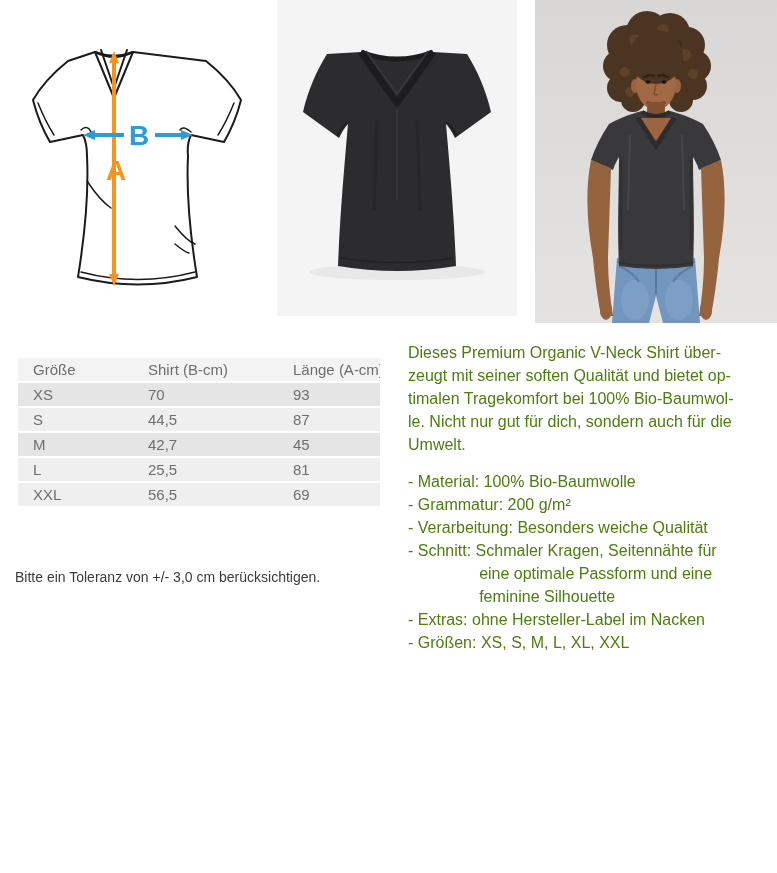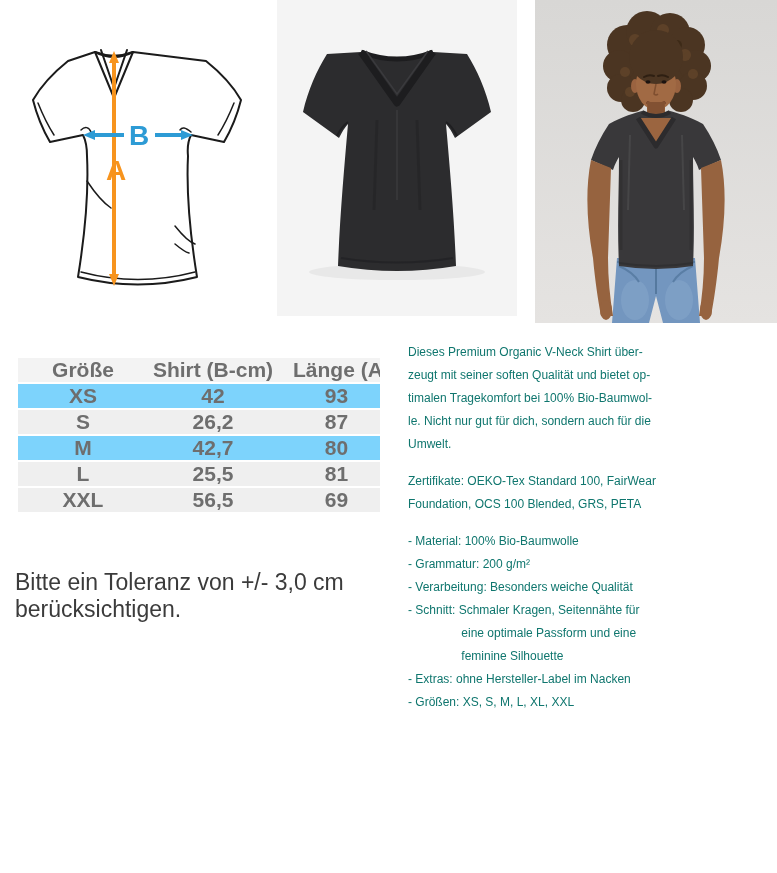--- a/index.html
+++ b/index.html
@@ -7,36 +7,36 @@
     position:relative;width:777px;height:873px;background:#ffffff;overflow:hidden;
     font-family:"Liberation Sans",sans-serif;
   }
   .abs{position:absolute;}
   
   table.size{
     position:absolute;left:18px;top:356px;width:362px;
     table-layout:fixed;border-collapse:separate;border-spacing:0 2px;
   }
   table.size th,table.size td{
-    height:23px;font-size:21px;font-weight:700;color:#6e6e6e;
-    text-align:center;padding:0 0 0 15px;white-space:nowrap;overflow:hidden;
+    height:23px;font-size:15px;font-weight:400;color:#6e6e6e;
+    text-align:left;padding:0 0 0 15px;white-space:nowrap;overflow:hidden;
   }
   table.size col.c1{width:115px;}
   table.size col.c2{width:145px;}
   table.size col.c3{width:102px;}
   table.size thead tr{background:#f3f3f3;}
-  table.size tbody tr.rowA{background:#7dd3fc;}
+  table.size tbody tr.rowA{background:#e5e5e5;}
   table.size tbody tr.rowB{background:#efefef;}
   .tolerance{
     position:absolute;left:15px;top:569px;width:390px;
-    font-size:23px;color:#3b3b3b;
+    font-size:14px;color:#3b3b3b;
   }
   .description{
     position:absolute;left:408px;top:341px;width:370px;
-    font-size:12px;line-height:23px;color:#0f766e;
+    font-size:16px;line-height:23px;color:#4d7c0f;
   }
   .description p{margin:0 0 14px 0;white-space:pre-wrap;}
   svg text.meas{font-family:"Liberation Sans",sans-serif;font-weight:bold;}
 </style>
 </head>
 <body>
 
 <div class="page">
 
   <svg class="abs" style="left:25px;top:46px;" width="222" height="258" viewBox="0 0 222 258">
@@ -184,32 +184,32 @@
     <thead>
       <tr>
         <th>Größe</th>
         <th>Shirt (B-cm)</th>
         <th>Länge (A-cm)</th>
       </tr>
     </thead>
     <tbody>
       <tr class="rowA">
         <td>XS</td>
-        <td>42</td>
+        <td>70</td>
         <td>93</td>
       </tr>
       <tr class="rowB">
         <td>S</td>
-        <td>26,2</td>
+        <td>44,5</td>
         <td>87</td>
       </tr>
       <tr class="rowA">
         <td>M</td>
         <td>42,7</td>
-        <td>80</td>
+        <td>45</td>
       </tr>
       <tr class="rowB">
         <td>L</td>
         <td>25,5</td>
         <td>81</td>
       </tr>
       <tr class="rowB">
         <td>XXL</td>
         <td>56,5</td>
         <td>69</td>
@@ -218,22 +218,20 @@
   </table>
 
   <div class="tolerance">Bitte ein Toleranz von +/- 3,0 cm berücksichtigen.</div>
 
   <div class="description">
     <p>Dieses Premium Organic V-Neck Shirt über-
 zeugt mit seiner soften Qualität und bietet op-
 timalen Tragekomfort bei 100% Bio-Baumwol-
 le. Nicht nur gut für dich, sondern auch für die
 Umwelt.</p>
-    <p>Zertifikate: OEKO-Tex Standard 100, FairWear
-Foundation, OCS 100 Blended, GRS, PETA</p>
     <p>- Material: 100% Bio-Baumwolle
 - Grammatur: 200 g/m²
 - Verarbeitung: Besonders weiche Qualität
 - Schnitt: Schmaler Kragen, Seitennähte für
                 eine optimale Passform und eine
                 feminine Silhouette
 - Extras: ohne Hersteller-Label im Nacken
 - Größen: XS, S, M, L, XL, XXL</p>
   </div>
 

